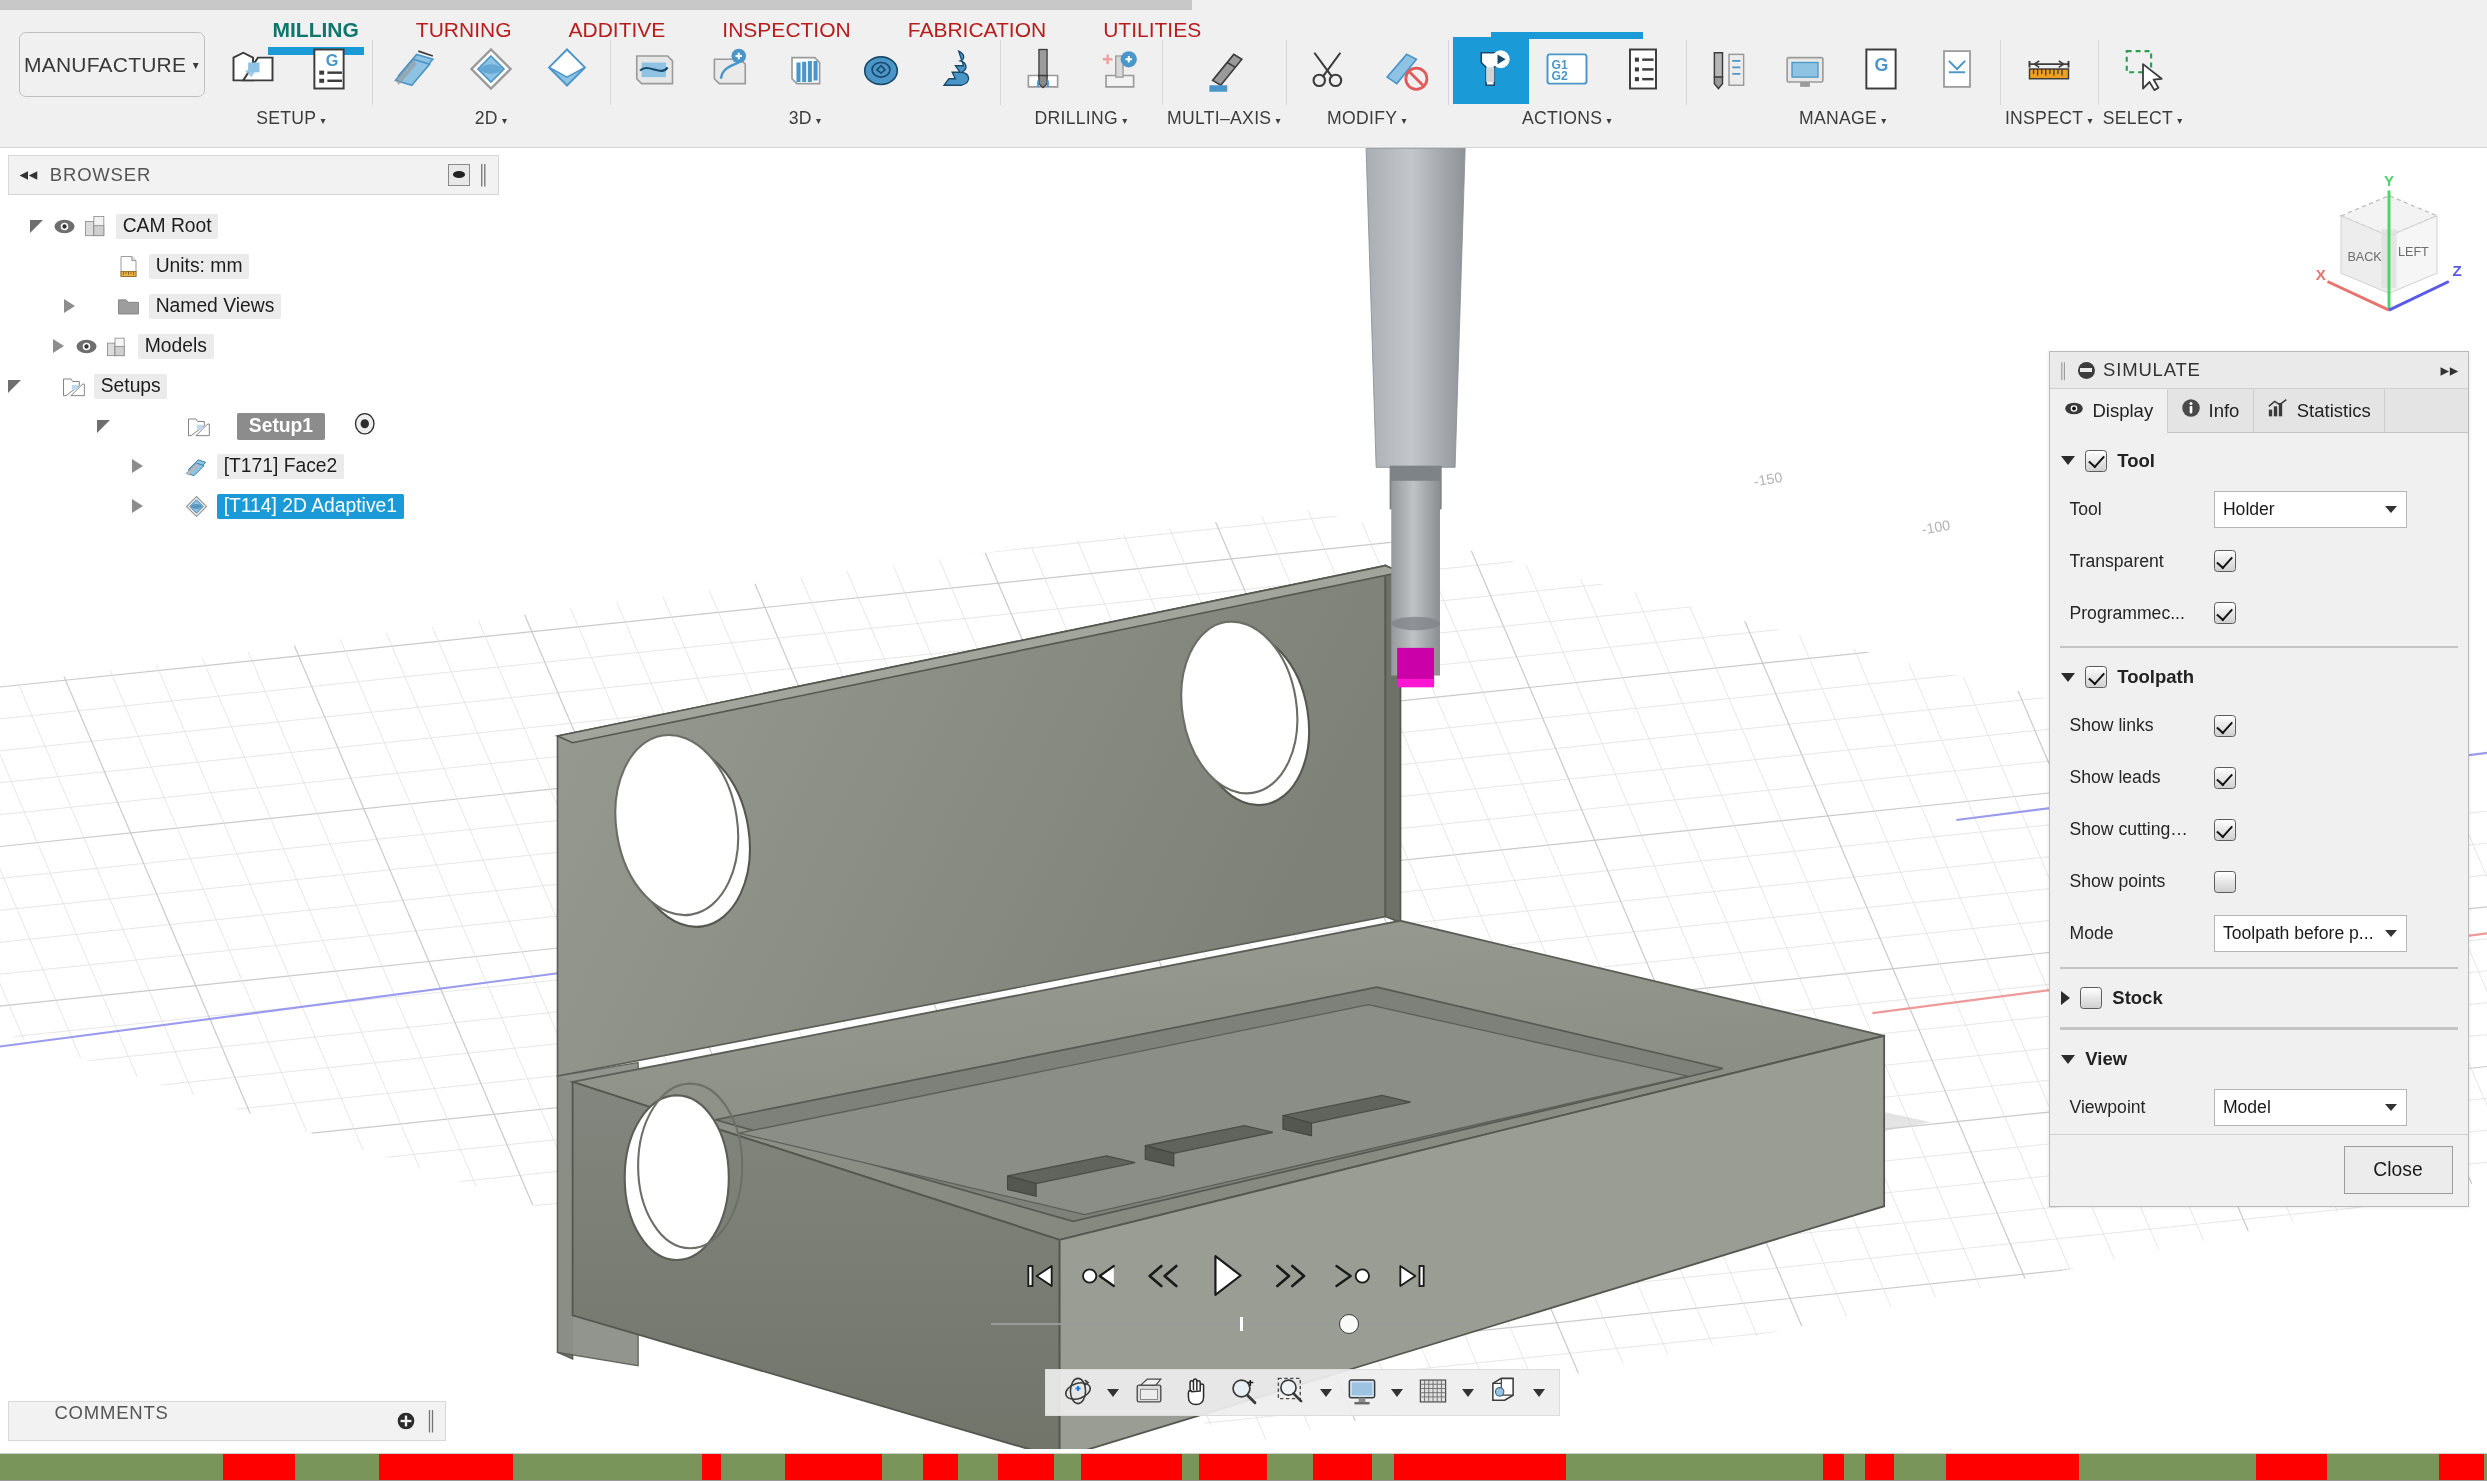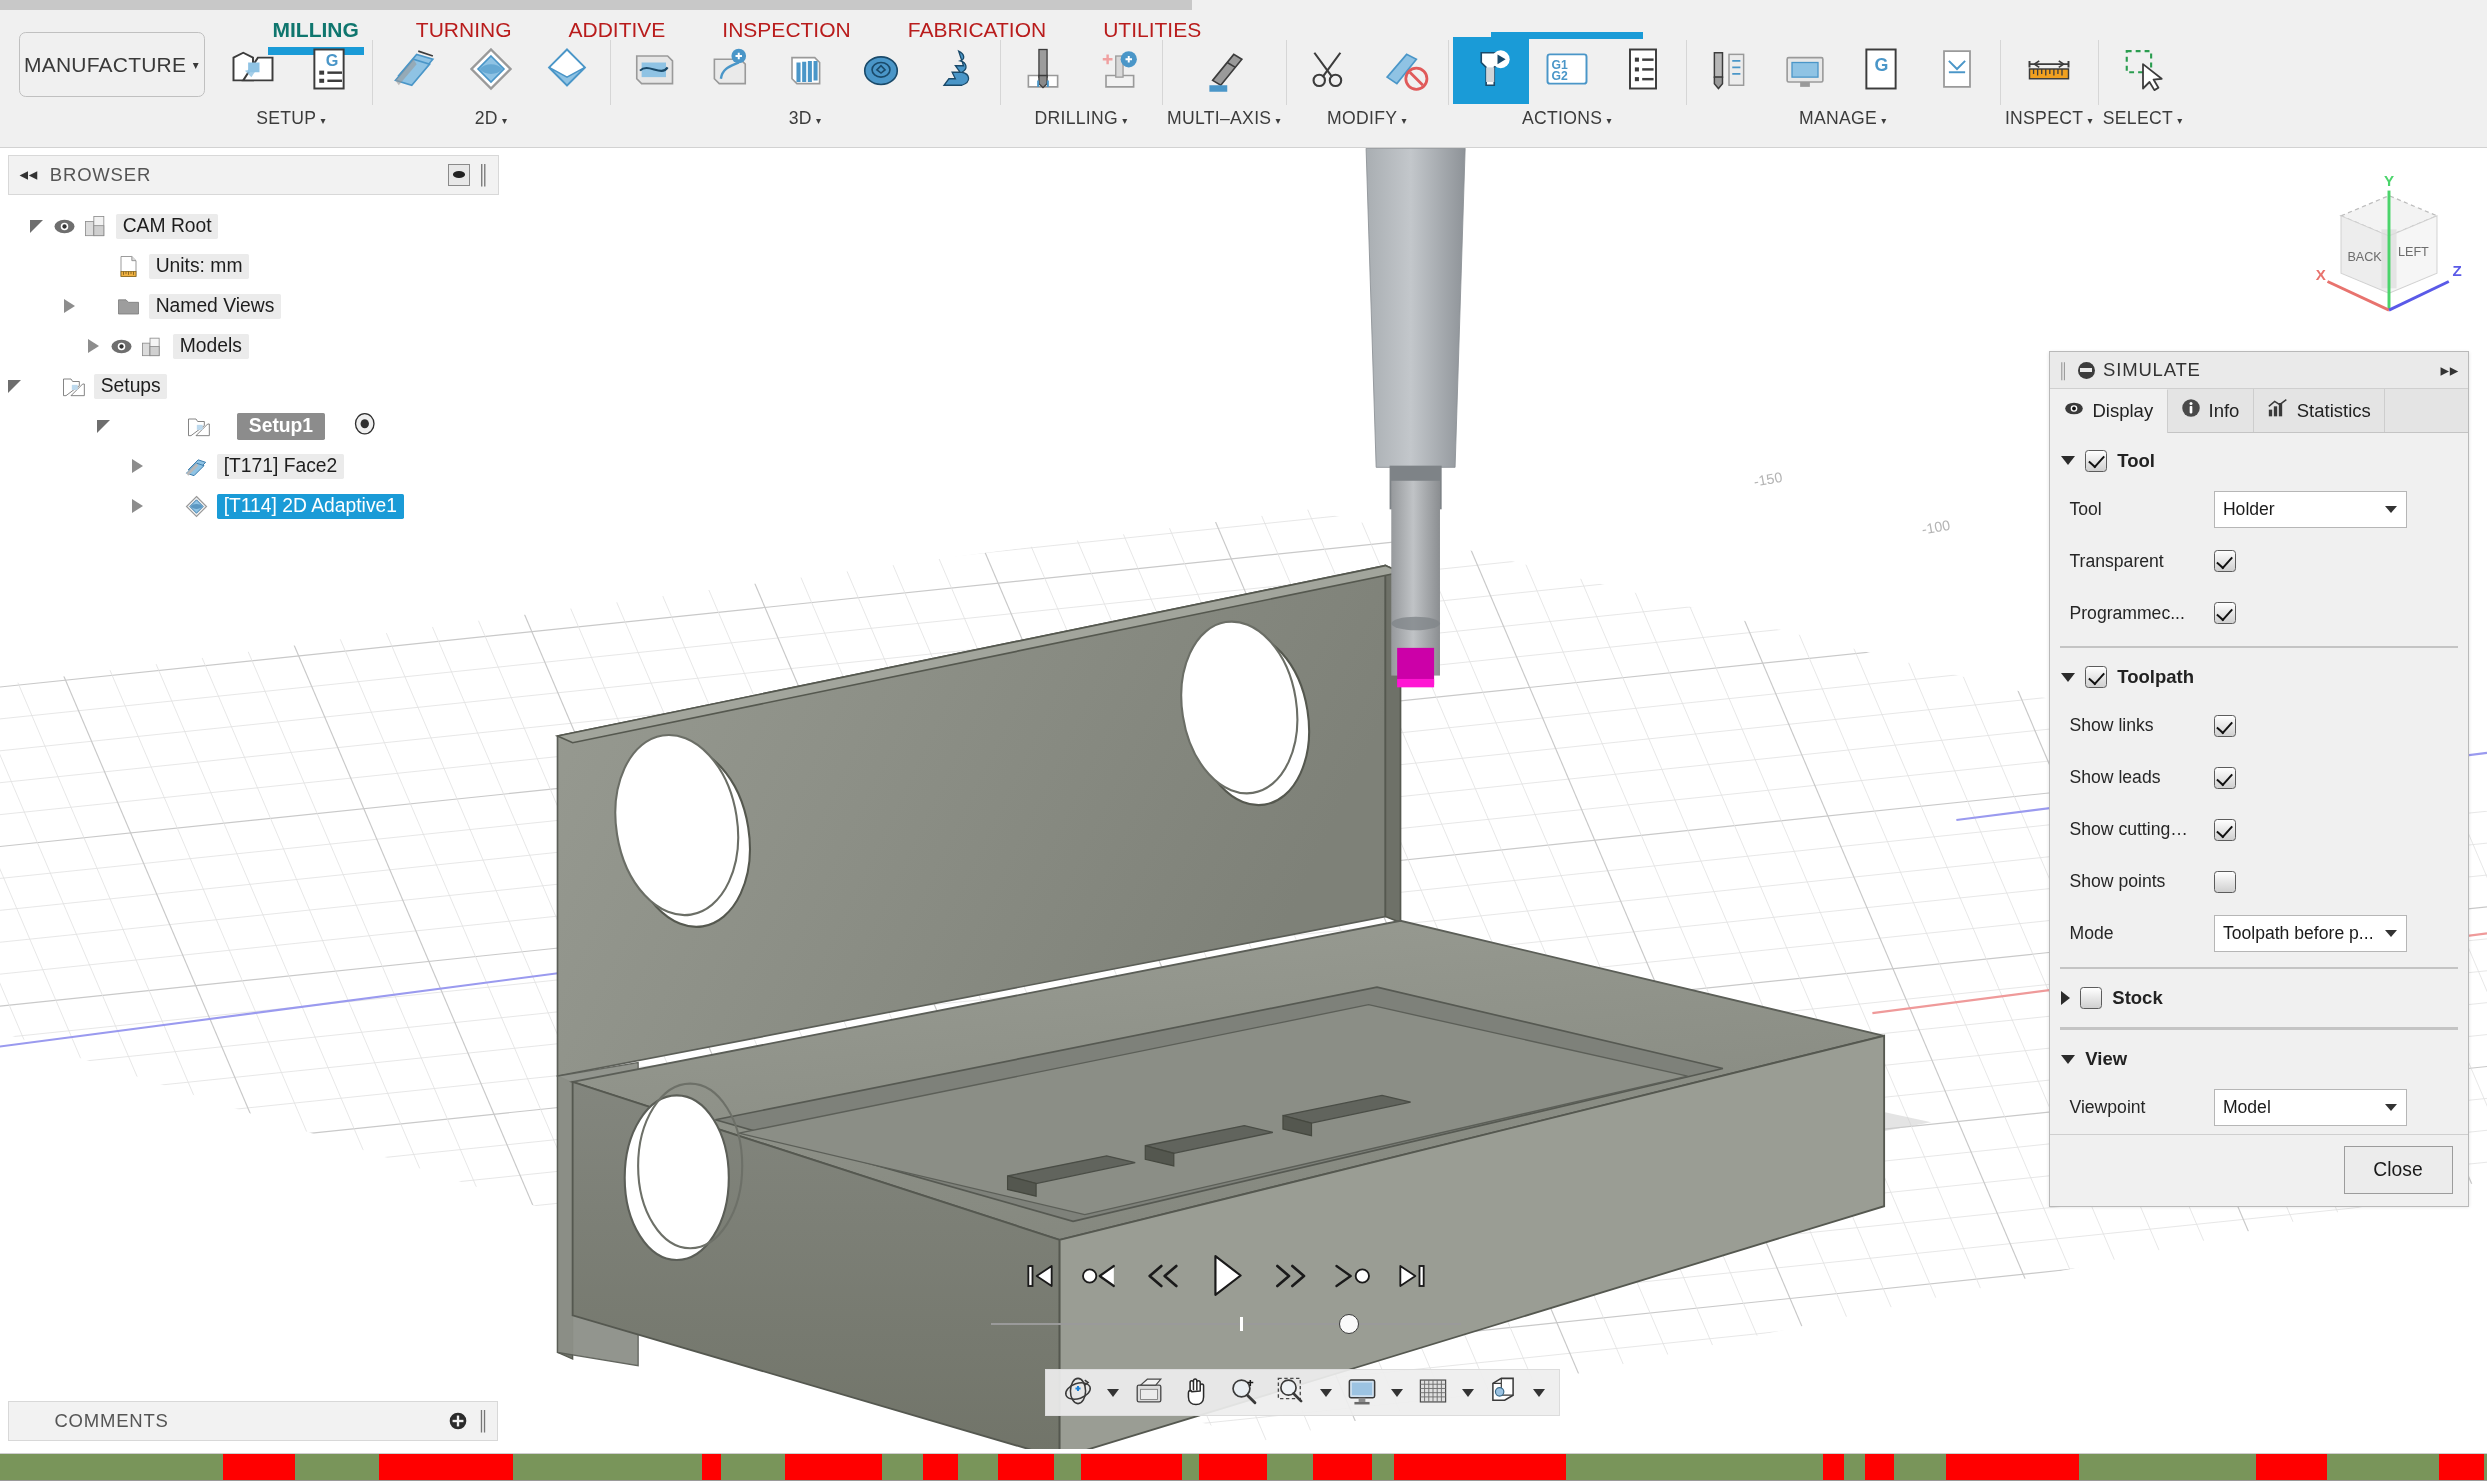--- a/index.html
+++ b/index.html
@@ -85,23 +85,23 @@
                   border-bottom:7.6px solid transparent; border-left-color:#8d8d8d; }
   .arrow-open { width:0;height:0;border-top:13.4px solid #6e6e6e;border-right:13.4px solid transparent; }
   .eye { width:28.5px; height:18.5px; display:flex; align-items:center; justify-content:center; }
   .lbl { padding:1.7px 6.7px; border-radius:1.7px; white-space:nowrap; }
   .lbl.hl { background:#ebebeb; }
   .lbl.sel { background:#1a9bd7; color:#fff; }
   .lbl.name-sel { background:#8c8c8c; color:#fff; font-weight:bold; padding:2.5px 11.8px; }
   .ic { width:32px; height:28.5px; margin-right:5px; display:flex; align-items:center; justify-content:center; }
 
   #comments {
-    position:absolute; left:8.4px; bottom:40px; width:490px; height:40px;
+    position:absolute; left:8.4px; bottom:40px; width:438px; height:40px;
     background:#f2f2f2; border:0.8px solid #d8d8d8;
-    display:flex; align-items:center; font-size:18.5px; color:#555; letter-spacing:0.8px;
+    display:flex; font-size:18.5px; color:#555; letter-spacing:0.8px;
   }
   #comments .t { margin-left:45px; }
   #comments .right-ic { margin-left:auto; display:flex; align-items:center; gap:8.4px; padding-right:6.7px; }
 
   
   #viewport {
     position:absolute; left:0; top:148px; right:0; bottom:32px;
     background:#ffffff; overflow:hidden;
   }
   #vpsvg { position:absolute; left:0; top:0; }
@@ -823,21 +823,21 @@
           <i class="arrow-closed"></i>
         </span>
         <span class="eye"></span>
         <span class="ic">
           <svg width="25" height="25" viewBox="0 0 30 30">
             <path d="M3 7h9l3 3h12v14H3z" fill="#9d9d9d" stroke="#7d7d7d"></path>
           </svg>
         </span>
         <span class="lbl hl">Named Views</span>
       </div>
-      <div class="tnode" style="padding-left: 79px;">
+      <div class="tnode" style="padding-left: 44px;">
         <span class="tw">
           <i class="arrow-closed"></i>
         </span>
         <span class="eye">
           <svg width="25" height="17" viewBox="0 0 30 20">
             <ellipse cx="15" cy="10" rx="12" ry="8" fill="#6e6e6e"></ellipse>
             <circle cx="15" cy="10" r="4.5" fill="#fff"></circle>
             <circle cx="15" cy="10" r="2.6" fill="#333"></circle>
           </svg>
         </span>

